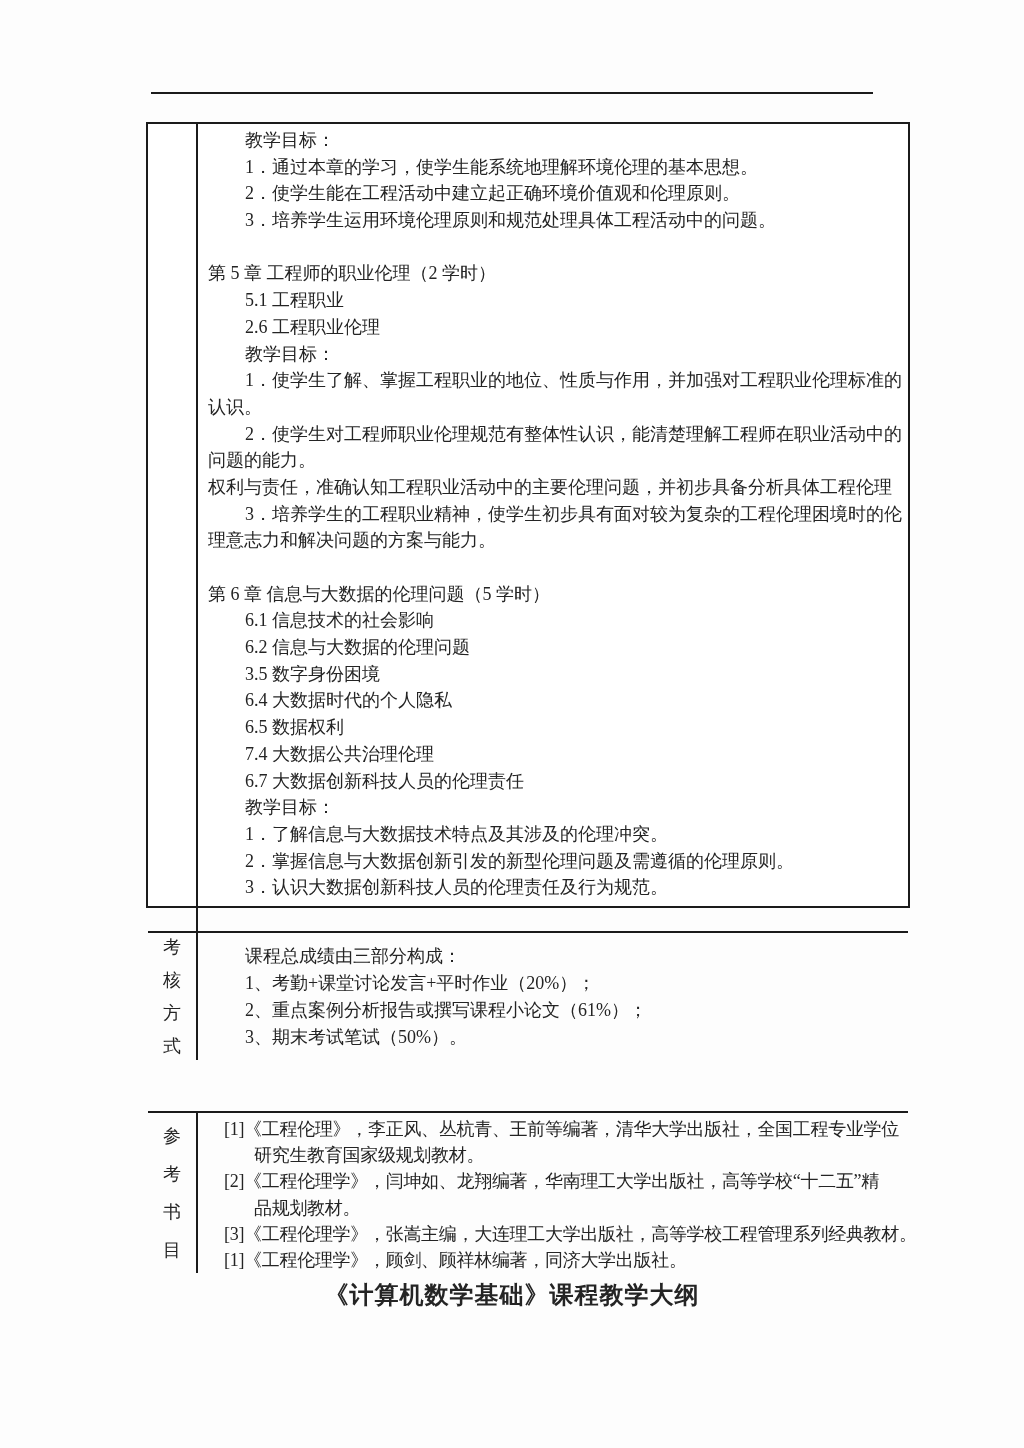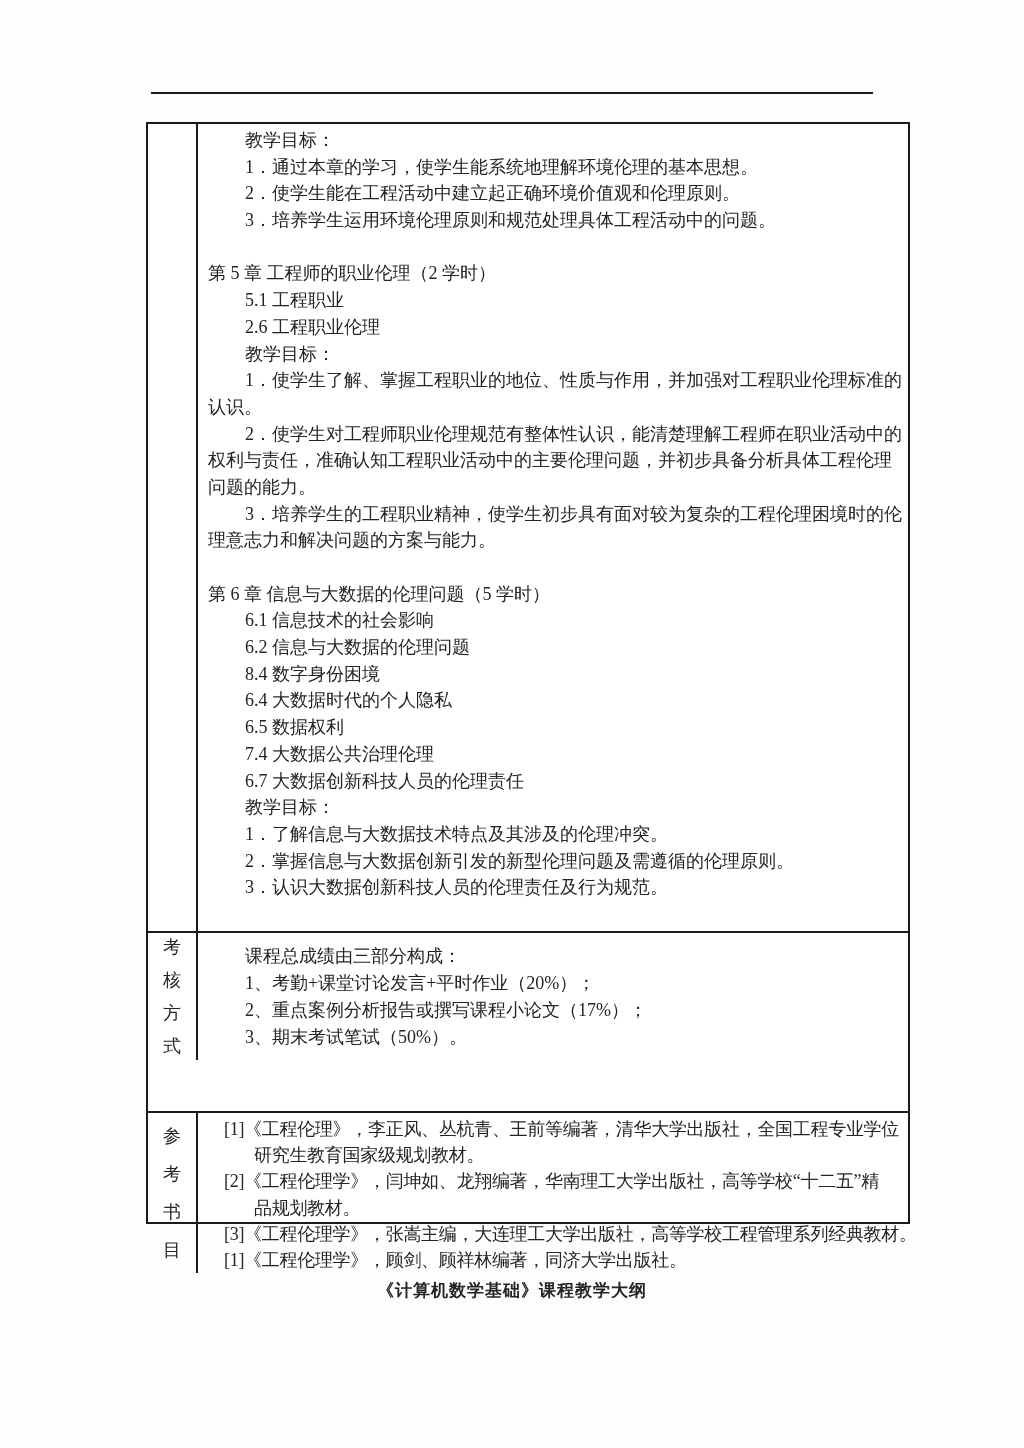--- a/index.html
+++ b/index.html
@@ -10,21 +10,21 @@
     color:#242424;
   }
   .page{position:relative;width:1024px;height:1448px;overflow:hidden;}
 
   .header-rule{
     position:absolute;left:151px;top:92px;width:722px;height:2px;
     background:#1b1b1b;
   }
 
   .tbl{
-    position:absolute;left:146px;top:122px;width:764px;height:1102px;
+    position:absolute;left:146px;top:122px;width:764px;height:786px;
     border:2px solid #1b1b1b;box-sizing:border-box;background:#fff;
   }
   .row{position:absolute;left:0;width:760px;display:flex;box-sizing:border-box;}
   .row1{top:0;height:807px;}
   .row2{top:807px;height:129px;border-top:2px solid #1b1b1b;}
   .row3{top:987px;height:162px;border-top:2px solid #1b1b1b;}
 
   .label-cell{
     width:50px;box-sizing:border-box;border-right:2px solid #1b1b1b;
     display:flex;align-items:center;justify-content:center;flex:0 0 50px;
@@ -44,21 +44,21 @@
   .row3 .content-cell{padding:3px 0 0 26px;}
 
   .ln{height:26.7px;line-height:26.7px;white-space:nowrap;}
   .row2 .ln{height:27px;line-height:27px;}
   .row3 .ln{height:26.2px;line-height:26.2px;letter-spacing:-0.3px;}
   .ind{padding-left:37px;}
   .cont{padding-left:30px;}
 
   .next-title{
     position:absolute;left:0;top:1279px;width:1024px;
-    text-align:center;font-weight:bold;font-size:17px;letter-spacing:1px;
+    text-align:center;font-weight:bold;font-size:24px;letter-spacing:1px;
   }
 </style>
 </head>
 <body>
 
 <div class="page">
 
   <div class="header-rule"></div>
 
   <div class="tbl">
@@ -71,48 +71,48 @@
         <div class="ln ind">2．使学生能在工程活动中建立起正确环境价值观和伦理原则。</div>
         <div class="ln ind">3．培养学生运用环境伦理原则和规范处理具体工程活动中的问题。</div>
         <div class="ln"></div>
         <div class="ln">第 5 章 工程师的职业伦理（2 学时）</div>
         <div class="ln ind">5.1 工程职业</div>
         <div class="ln ind">2.6 工程职业伦理</div>
         <div class="ln ind">教学目标：</div>
         <div class="ln ind">1．使学生了解、掌握工程职业的地位、性质与作用，并加强对工程职业伦理标准的</div>
         <div class="ln">认识。</div>
         <div class="ln ind">2．使学生对工程师职业伦理规范有整体性认识，能清楚理解工程师在职业活动中的</div>
+        <div class="ln">问题的能力。</div>
         <div class="ln">权利与责任，准确认知工程职业活动中的主要伦理问题，并初步具备分析具体工程伦理</div>
-        <div class="ln">问题的能力。</div>
         <div class="ln ind">3．培养学生的工程职业精神，使学生初步具有面对较为复杂的工程伦理困境时的伦</div>
         <div class="ln">理意志力和解决问题的方案与能力。</div>
         <div class="ln"></div>
         <div class="ln">第 6 章 信息与大数据的伦理问题（5 学时）</div>
         <div class="ln ind">6.1 信息技术的社会影响</div>
         <div class="ln ind">6.2 信息与大数据的伦理问题</div>
-        <div class="ln ind">8.4 数字身份困境</div>
+        <div class="ln ind">3.5 数字身份困境</div>
         <div class="ln ind">6.4 大数据时代的个人隐私</div>
         <div class="ln ind">6.5 数据权利</div>
         <div class="ln ind">7.4 大数据公共治理伦理</div>
         <div class="ln ind">6.7 大数据创新科技人员的伦理责任</div>
         <div class="ln ind">教学目标：</div>
         <div class="ln ind">1．了解信息与大数据技术特点及其涉及的伦理冲突。</div>
         <div class="ln ind">2．掌握信息与大数据创新引发的新型伦理问题及需遵循的伦理原则。</div>
         <div class="ln ind">3．认识大数据创新科技人员的伦理责任及行为规范。</div>
       </div>
     </div>
 
     <div class="row row2">
       <div class="label-cell">
         <div class="v-label">考核方式</div>
       </div>
       <div class="content-cell">
         <div class="ln ind">课程总成绩由三部分构成：</div>
         <div class="ln ind">1、考勤+课堂讨论发言+平时作业（20%）；</div>
-        <div class="ln ind">2、重点案例分析报告或撰写课程小论文（17%）；</div>
+        <div class="ln ind">2、重点案例分析报告或撰写课程小论文（61%）；</div>
         <div class="ln ind">3、期末考试笔试（50%）。</div>
       </div>
     </div>
 
     <div class="row row3">
       <div class="label-cell">
         <div class="v-label">参考书目</div>
       </div>
       <div class="content-cell">
         <div class="ln">[1]《工程伦理》，李正风、丛杭青、王前等编著，清华大学出版社，全国工程专业学位</div>

